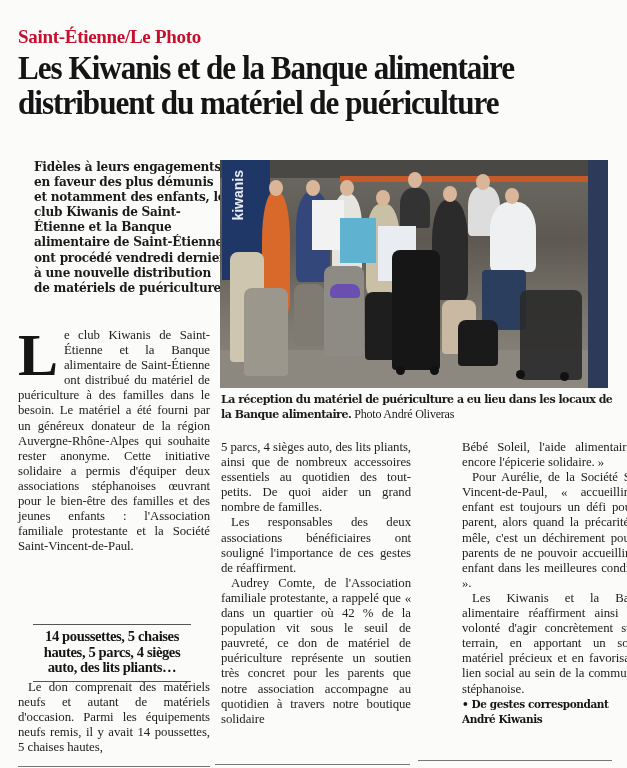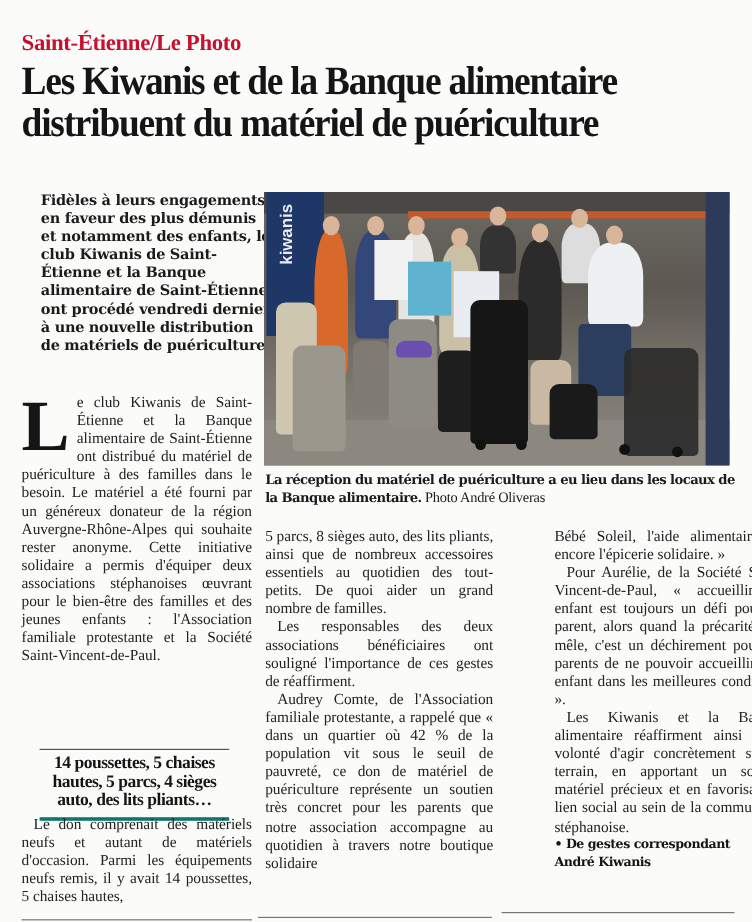--- a/index.html
+++ b/index.html
@@ -25,21 +25,21 @@
     font-family: "Liberation Serif", serif; font-size: 12.8px; line-height: 15.1px;
     color: #222; text-align: justify; letter-spacing: -0.05px;
   }
   .col1 { position: absolute; left: 18px; top: 328px; width: 192px; }
   .dropcap {
     float: left; font-family: "Liberation Serif", serif; font-weight: bold;
     font-size: 60px; line-height: 46px; margin: 4px 6px 0 0; color: #151515;
   }
   .pullquote {
     position: absolute; left: 33px; top: 624px; width: 158px;
-    border-top: 1px solid #555; border-bottom: 3px solid #0f766e;
+    border-top: 1px solid #555; border-bottom: 1px solid #0f766e;
     padding: 4px 0 5px 0; text-align: center;
     font-family: "Liberation Serif", serif; font-weight: bold;
     font-size: 14.6px; line-height: 15.6px; color: #151515; letter-spacing: -0.4px;
   }
   .col1b { position: absolute; left: 18px; top: 680px; width: 192px; }
   .col1b p { text-indent: 10px; }
   .photo {
     position: absolute; left: 220px; top: 160px; width: 388px; height: 228px;
     background: linear-gradient(180deg, #6d6a64 0%, #5d5952 35%, #7c776e 70%, #8b8780 100%);
     overflow: hidden;
@@ -139,21 +139,21 @@
   <div class="wheel" style="left:340px;top:212px;"></div>
   <div style="position:absolute;left:368px;top:0;width:20px;height:228px;background:#2d3a5a;"></div>
 </div>
 
 <div class="caption">
   <b>La réception du matériel de puériculture a eu lieu dans les locaux de la Banque alimentaire.</b>
   <span class="credit">Photo André Oliveras</span>
 </div>
 
 <div class="col2 body-text">
-  <p>5 parcs, 8 sièges auto, des lits pliants, ainsi que de nombreux accessoires essentiels au quotidien des tout-petits. De quoi aider un grand nombre de familles.</p>
+  <p>5 parcs, 4 sièges auto, des lits pliants, ainsi que de nombreux accessoires essentiels au quotidien des tout-petits. De quoi aider un grand nombre de familles.</p>
   <p>Les responsables des deux associations bénéficiaires ont souligné l'importance de ces gestes de réaffirment.</p>
   <p>Audrey Comte, de l'Association familiale protestante, a rappelé que « dans un quartier où 42 % de la population vit sous le seuil de pauvreté, ce don de matériel de puériculture représente un soutien très concret pour les parents que notre association accompagne au quotidien à travers notre boutique solidaire</p>
 </div>
 
 <div class="col3 body-text">
   <p style="text-indent:0">Bébé Soleil, l'aide alimentaire ou encore l'épicerie solidaire. »</p>
   <p>Pour Aurélie, de la Société Saint-Vincent-de-Paul, « accueillir un enfant est toujours un défi pour un parent, alors quand la précarité s'en mêle, c'est un déchirement pour les parents de ne pouvoir accueillir leur enfant dans les meilleures conditions ».</p>
   <p>Les Kiwanis et la Banque alimentaire réaffirment ainsi notre volonté d'agir concrètement sur le terrain, en apportant un soutien matériel précieux et en favorisant le lien social au sein de la communauté stéphanoise.</p>
   <div class="signature">
     <div>• De gestes correspondant</div>

